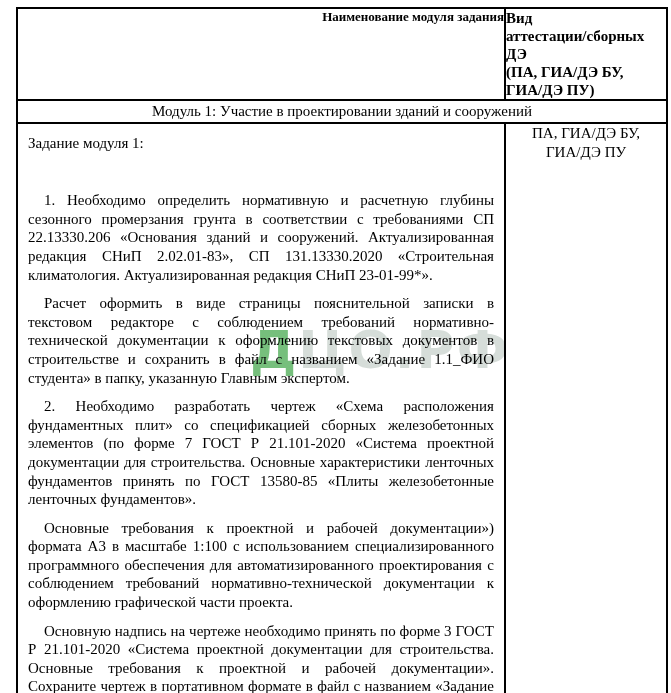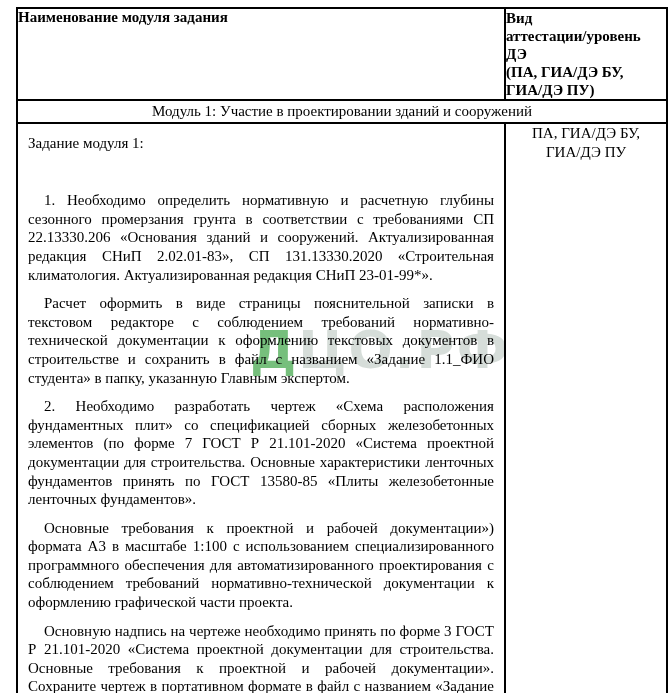--- a/index.html
+++ b/index.html
@@ -23,23 +23,23 @@
   table.task-table td {
     border: 2px solid #000000;
     padding: 0;
     vertical-align: top;
   }
   col.c1 { width: 488px; }
   col.c2 { width: 162px; }
 
   td.th-name {
     vertical-align: middle;
-    text-align: left;
+    text-align: right;
     font-weight: bold;
-    font-size: 15px;
+    font-size: 13px;
     height: 88px;
   }
   td.th-type {
     vertical-align: middle;
     text-align: left;
     font-weight: bold;
     font-size: 15px;
     line-height: 18px;
     padding: 1px 2px;
   }
@@ -92,21 +92,21 @@
     <colgroup>
         <col class="c1">
         <col class="c2">
       </colgroup>
 
     <tbody>
         <tr>
       <td class="th-name">Наименование модуля задания</td>
       <td class="th-type">
         <div>Вид</div>
-        <div>аттестации/уровень</div>
+        <div>аттестации/сборных</div>
         <div>ДЭ</div>
         <div>(ПА, ГИА/ДЭ БУ,</div>
         <div>ГИА/ДЭ ПУ)</div>
       </td>
     </tr>
 
     <tr>
       <td class="module-cell" colspan="2">Модуль 1: Участие в проектировании зданий и сооружений</td>
     </tr>
 

